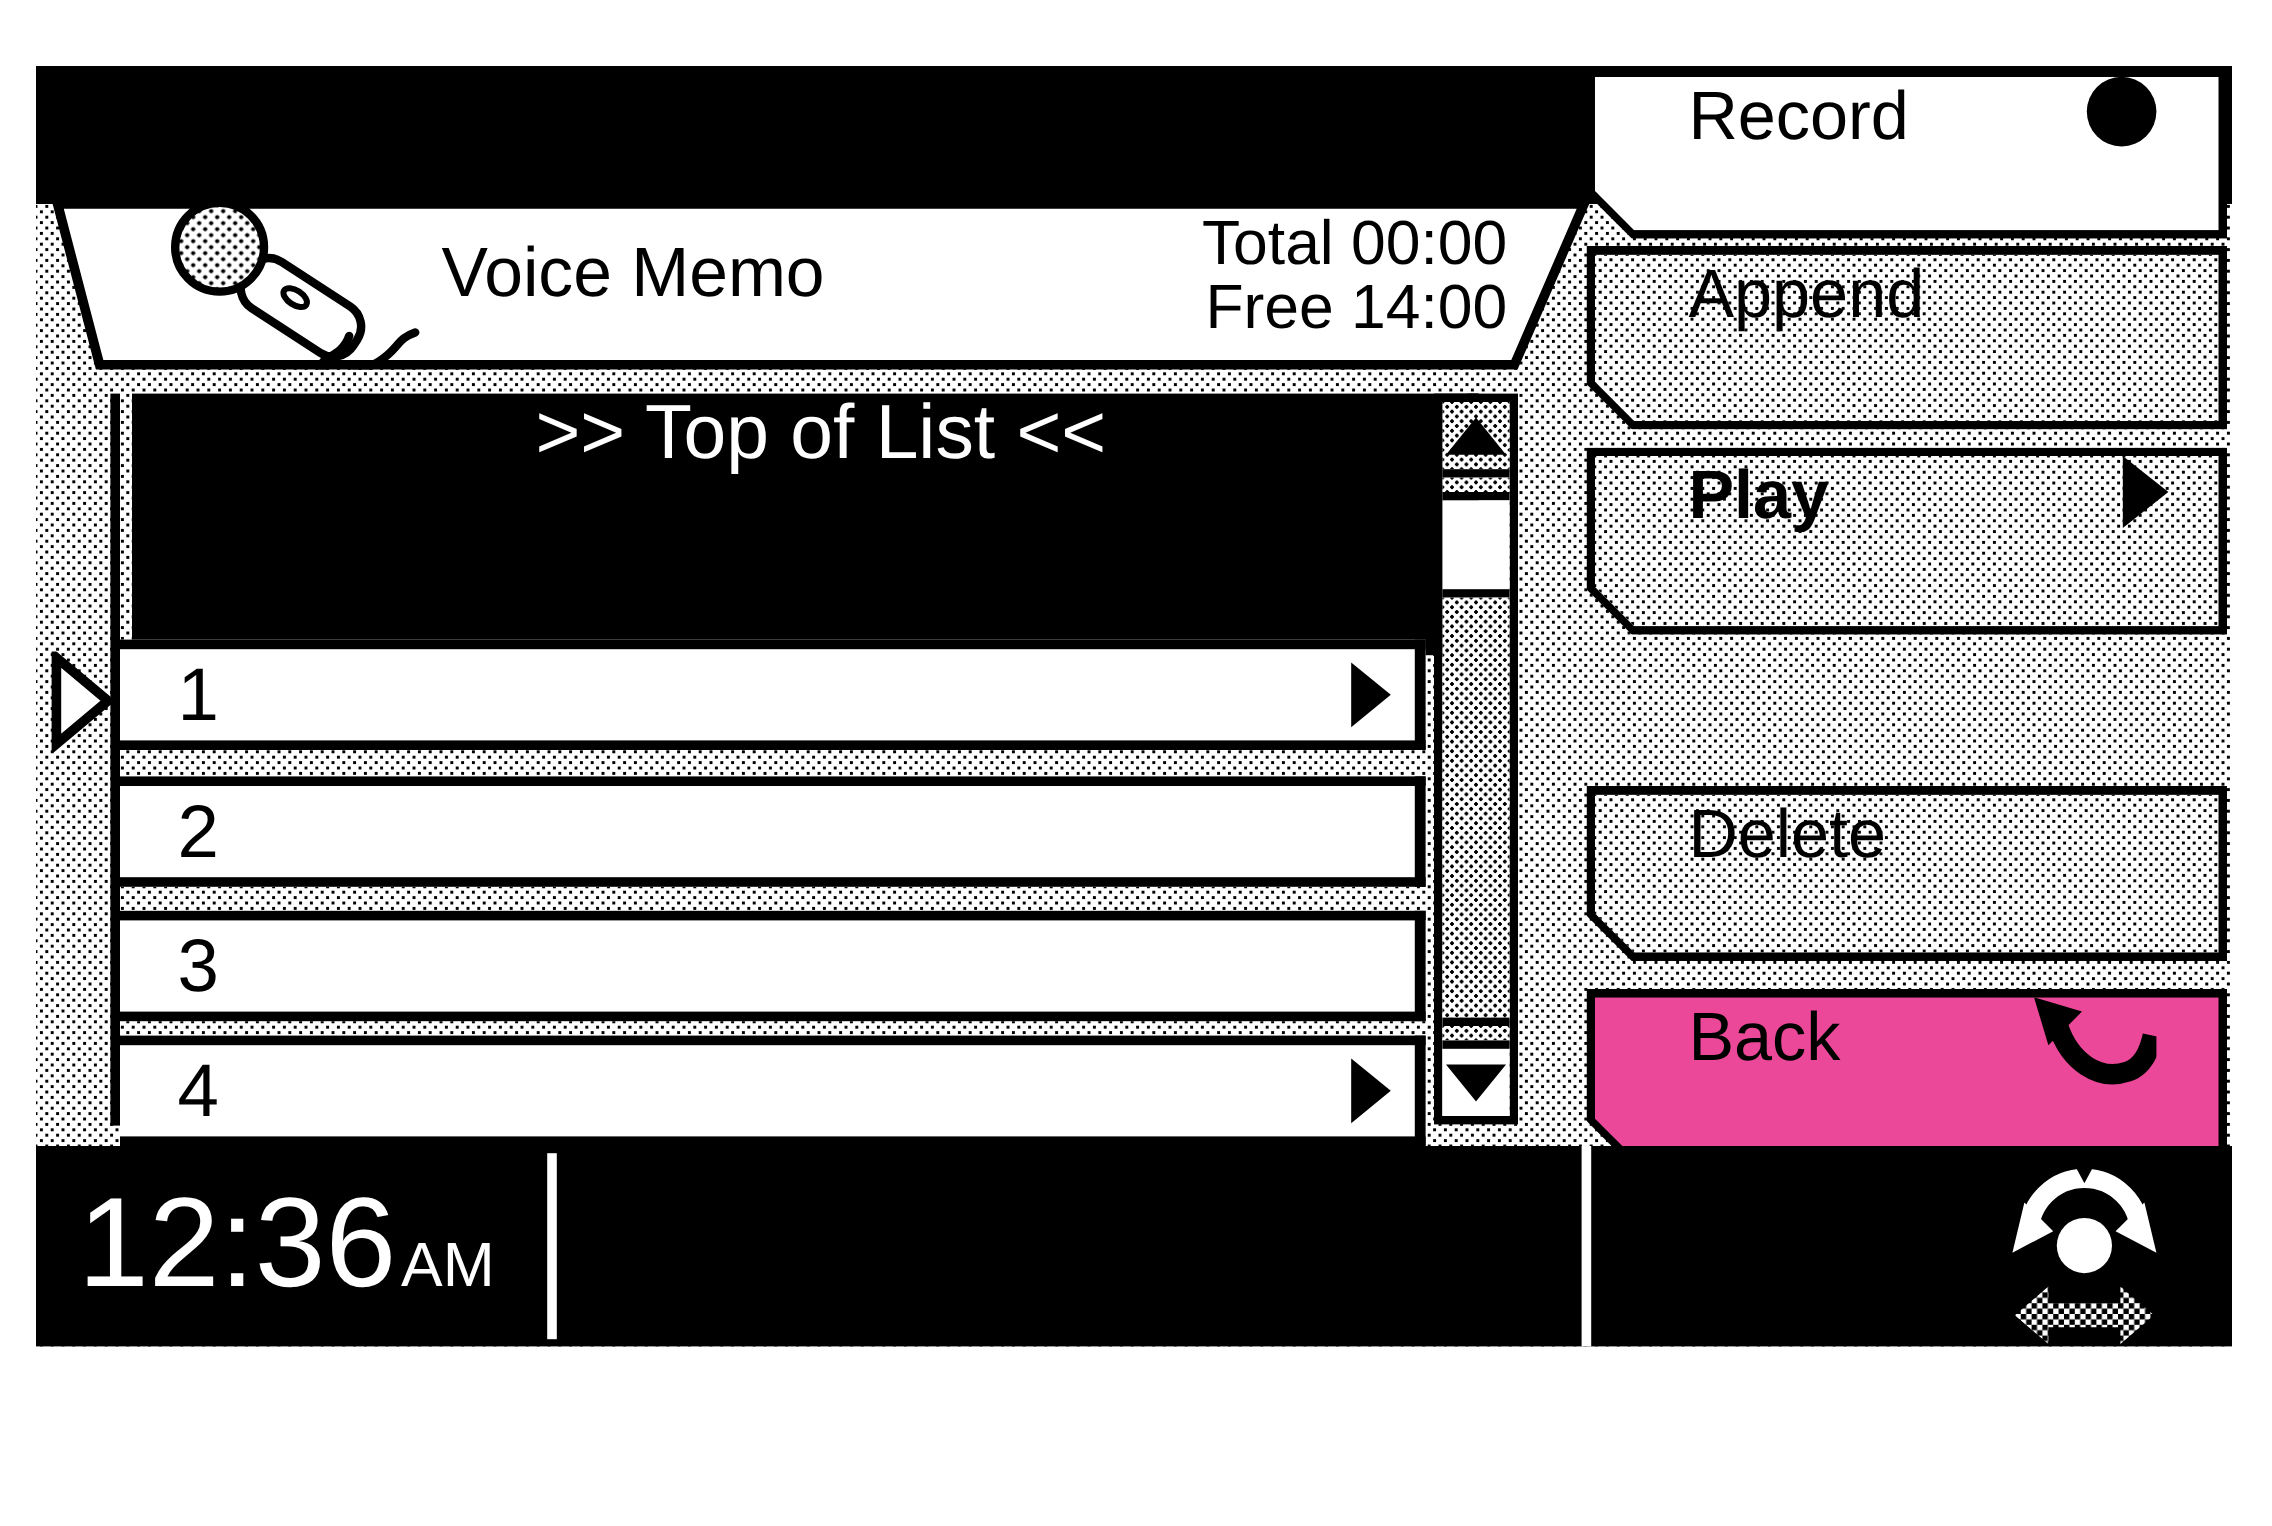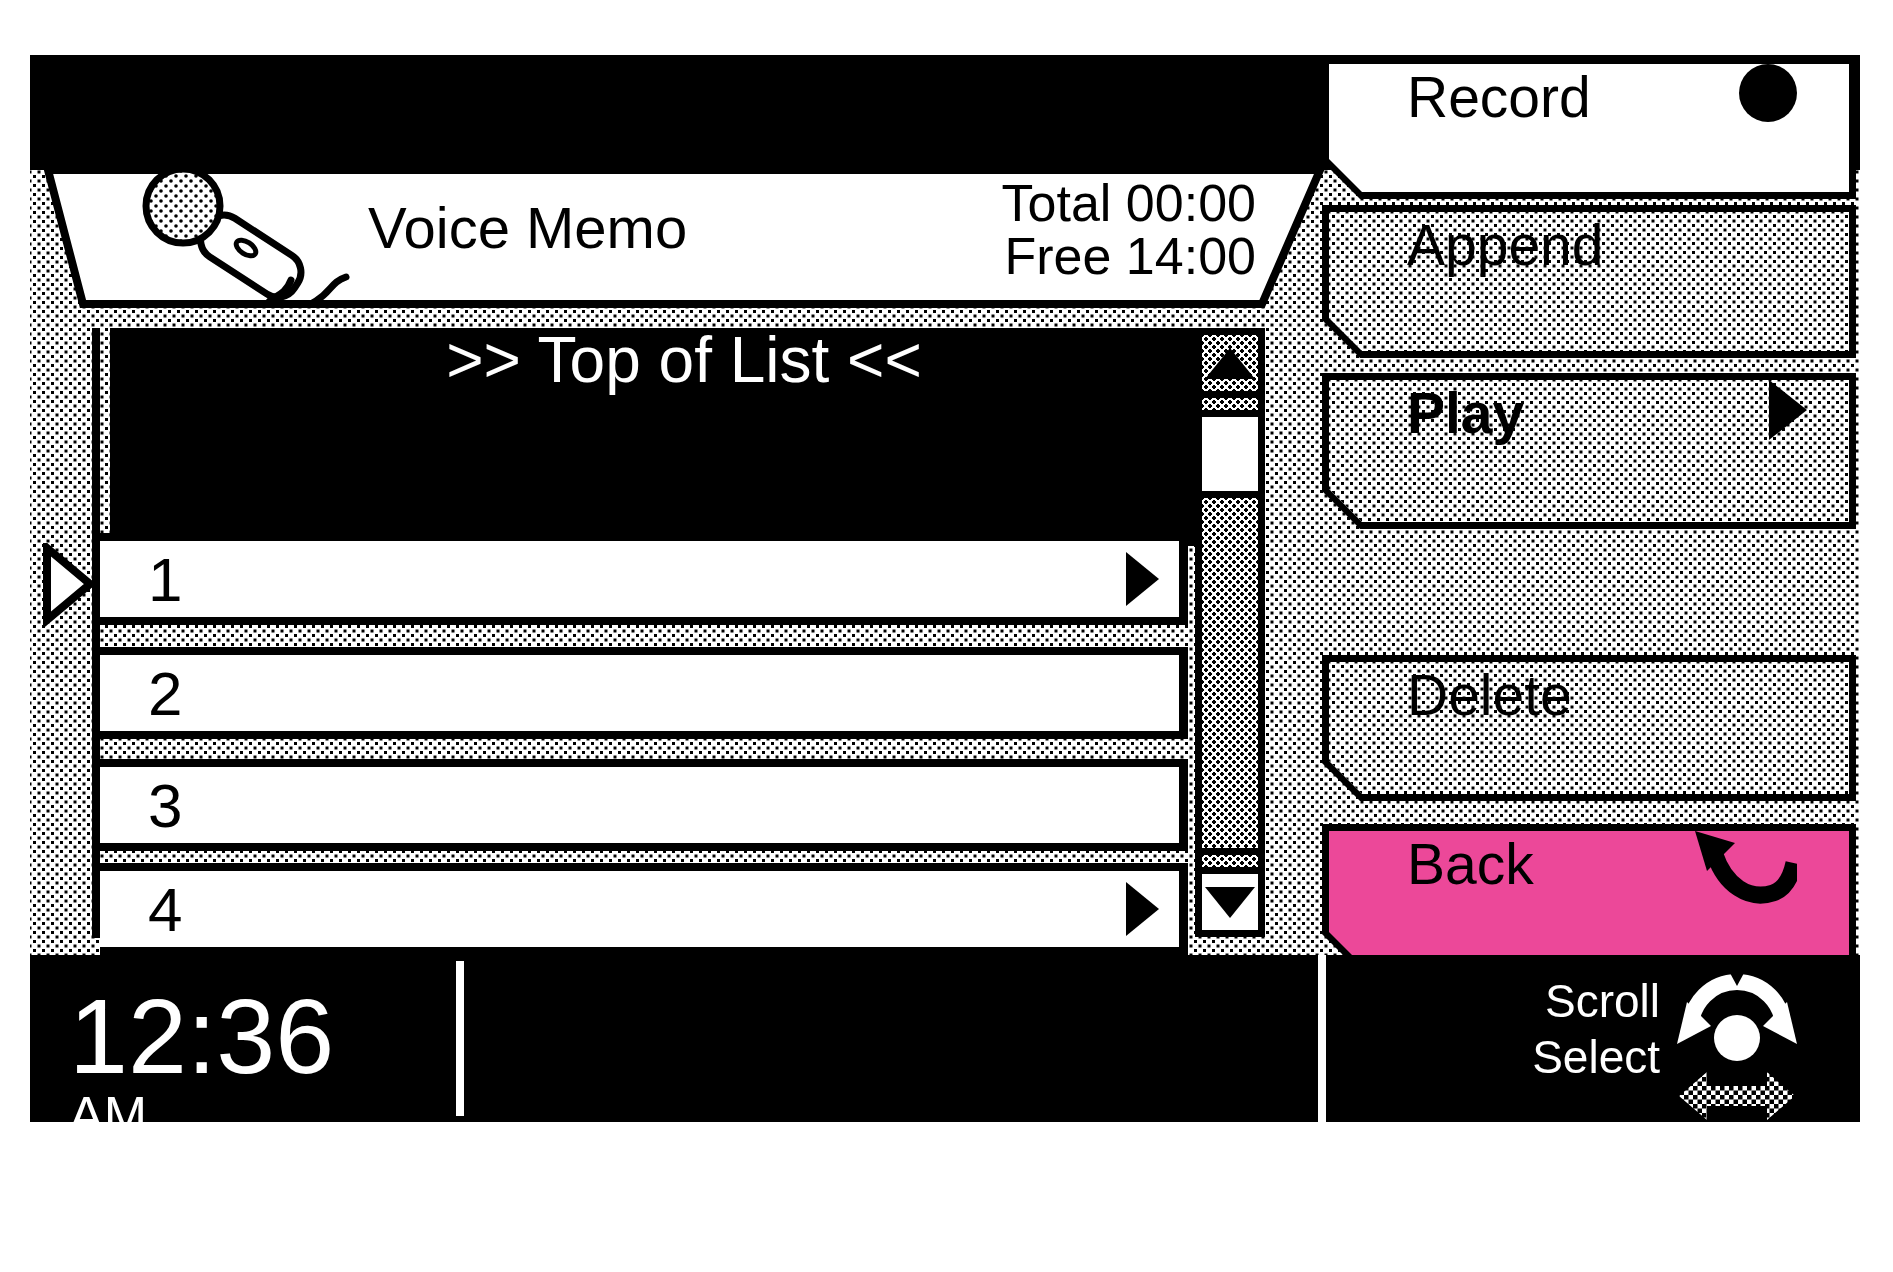--- a/index.html
+++ b/index.html
@@ -69,21 +69,21 @@
   .sb-gap1{height:12px;border-bottom:7px solid #000;}
   .sb-thumb{height:74px;background:#fff;border-bottom:7px solid #000;}
   .sb-track{flex:1;}
   .sb-gap2{height:12px;border-top:7px solid #000;}
   .sb-down{height:56px;border-top:7px solid #000;background:#fff;display:flex;align-items:center;justify-content:center;}
   .tri-up{width:0;height:0;border-left:25px solid transparent;border-right:25px solid transparent;border-bottom:31px solid #000;}
   .tri-down{width:0;height:0;border-left:25px solid transparent;border-right:25px solid transparent;border-top:31px solid #000;}
 
   
   .statusbar{left:0;top:900px;width:1830px;height:167px;background:#000;color:#fff;}
-  .clockwrap{position:absolute;left:35px;top:28px;display:flex;align-items:baseline;flex-direction:column;}
+  .clockwrap{position:absolute;left:35px;top:28px;display:flex;align-items:baseline;}
   .clock{font-size:106px;line-height:1;}
   .ampm{font-size:52px;line-height:1;margin-left:4px;}
   .vdiv1{position:absolute;left:426px;top:6px;width:8px;height:155px;background:#fff;}
   .vdiv2{position:absolute;left:1288px;top:0;width:8px;height:167px;background:#fff;}
   .knoblbl{position:absolute;left:1330px;top:18px;width:300px;text-align:right;font-size:46px;line-height:56px;}
   .knobsvg{position:absolute;left:1645px;top:5px;width:125px;height:160px;}
 </style>
 </head>
 <body>
 
@@ -191,24 +191,20 @@
       </div>
     </div>
 
     <div class="abs statusbar">
       <div class="clockwrap">
         <span class="clock">12:36</span>
         <span class="ampm">AM</span>
       </div>
       <div class="vdiv1"></div>
       <div class="vdiv2"></div>
-      <div class="knoblbl">
-        <div>Scroll</div>
-        <div>Select</div>
-      </div>
       <svg class="knobsvg" viewBox="0 0 125 160">
         <defs>
           <pattern id="chk" width="9" height="9" patternUnits="userSpaceOnUse">
             <rect width="9" height="9" fill="#fff"></rect>
             <rect x="0" y="0" width="4.5" height="4.5" fill="#000"></rect>
             <rect x="4.5" y="4.5" width="4.5" height="4.5" fill="#000"></rect>
           </pattern>
         </defs>
         <path d="M16,68 A46,46 0 0 1 108,68" fill="none" stroke="#fff" stroke-width="16"></path>
         <polygon points="48,0 76,0 62,26" fill="#000"></polygon>

